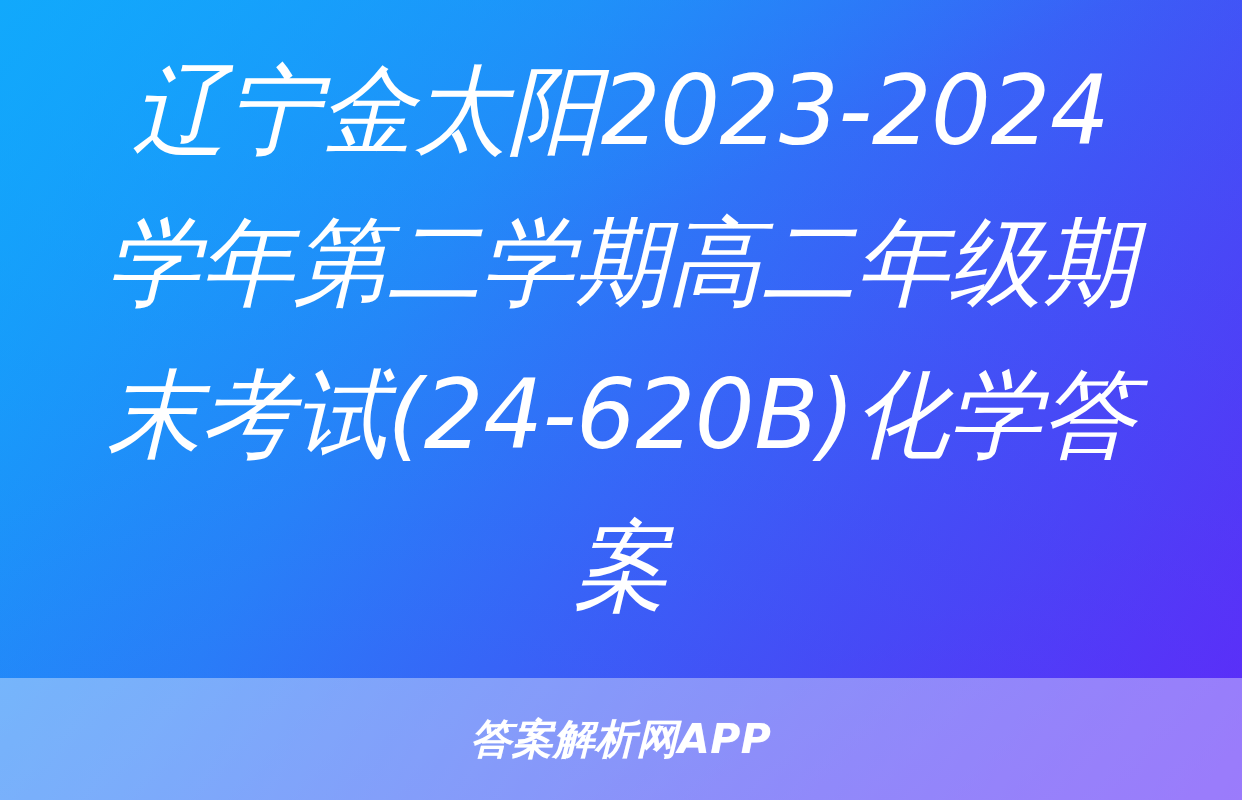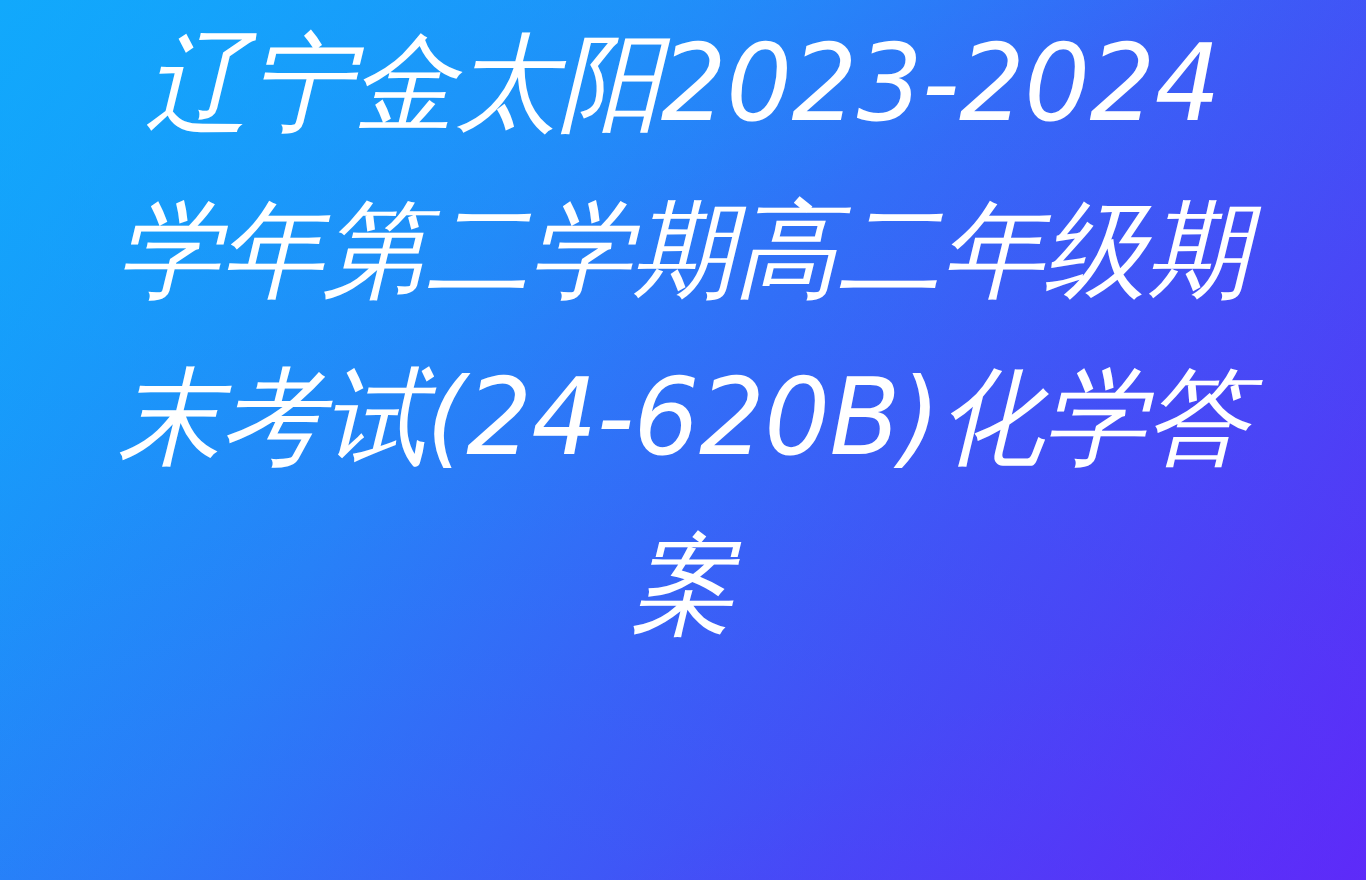--- a/index.html
+++ b/index.html
@@ -37,20 +37,21 @@
   }
 
   
   #title-area {
     position: absolute;
     left: 0;
     top: 0;
     width: 1242px;
     height: 678px;
     display: flex;
+    align-items: center;
     justify-content: center;
     padding: 0 45px;
     z-index: 2;
   }
 
   #page-title {
     width: 1086px;
     color: #FFFFFF;
     font-size: 97px;
     line-height: 152px;
@@ -92,14 +93,17 @@
 </style>
 </head>
 <body>
 
 <div id="banner">
 
   <div id="title-area">
     <h1 id="page-title">辽宁金太阳2023-2024学年第二学期高二年级期末考试(24-620B)化学答案</h1>
   </div>
 
+  <div id="footer-band">
+    <span id="footer-label">答案解析网APP</span>
+  </div>
 
 </div>
 
 </body></html>

